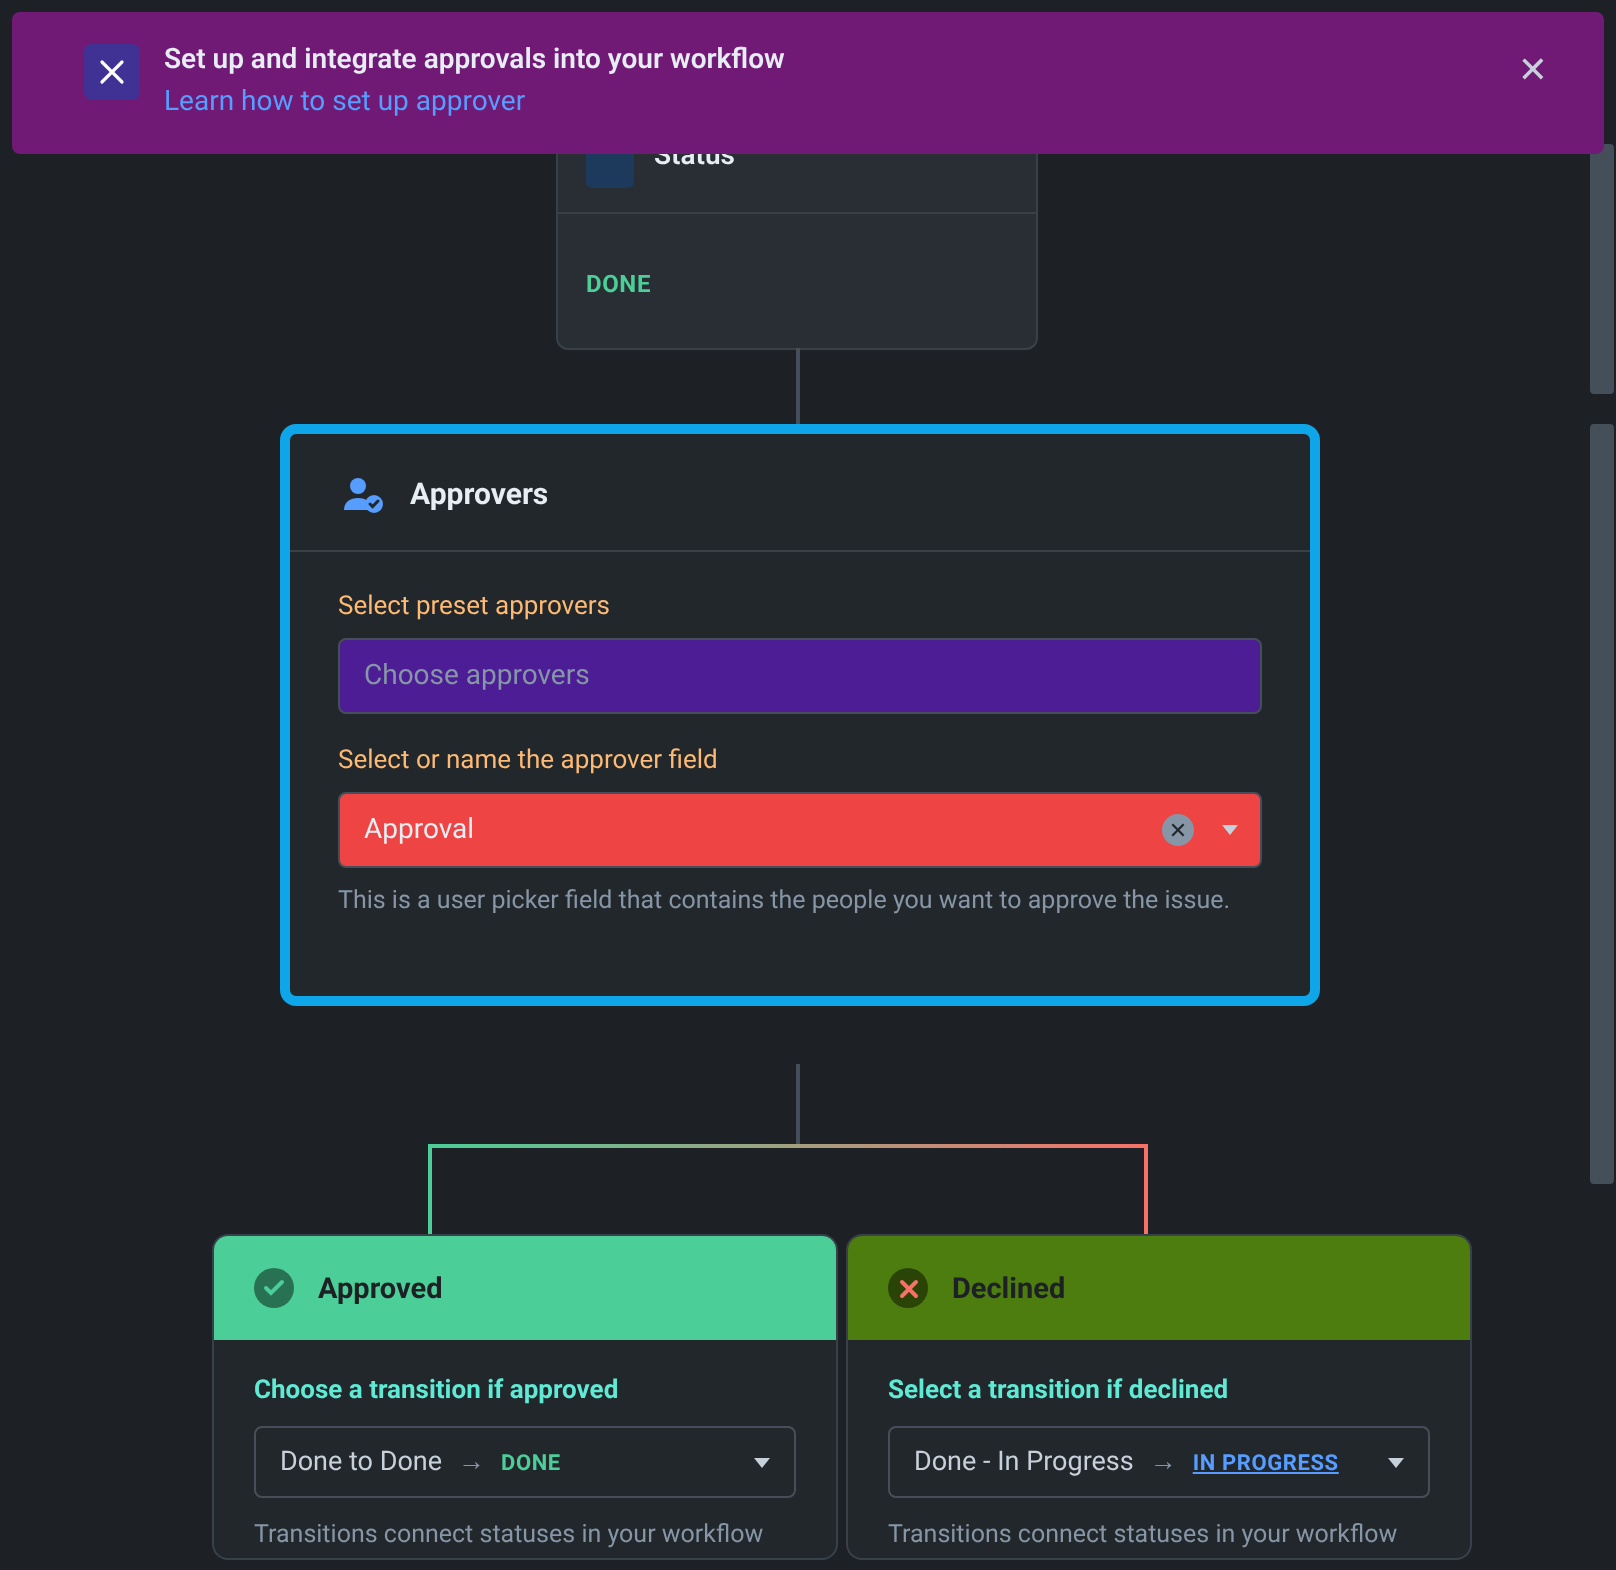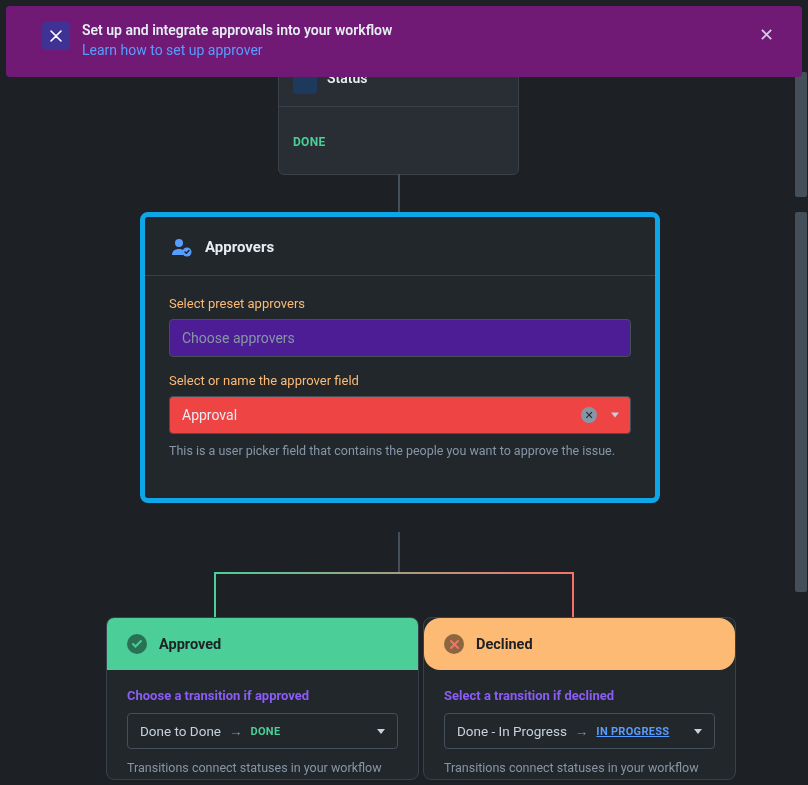--- a/index.html
+++ b/index.html
@@ -219,30 +219,30 @@
     border-radius: 8px;
     overflow: hidden;
   }
   .result-head {
     padding: 16px 20px;
     display: flex;
     align-items: center;
     gap: 12px;
   }
   .result-head.approved { background: #4bce97; }
-  .result-head.declined { background: #fdba74; border-radius: 16px; }
+  .result-head.declined { background: #4d7c0f; }
   .result-head-icon {
     width: 20px; height: 20px;
     background: rgba(0,0,0,0.45);
     border-radius: 50%;
     display: flex; align-items: center; justify-content: center;
   }
   .result-head-title { font-weight: 700; color: #1d2125; font-size: 14.5px; }
   .result-body { padding: 18px 20px 2px 20px; }
-  .result-label { font-size: 13px; font-weight: 700; color: #8b5cf6; margin-bottom: 10px; display: block; }
+  .result-label { font-size: 13px; font-weight: 700; color: #5eead4; margin-bottom: 10px; display: block; }
   .transition-select {
     width: 100%;
     background: #22272b;
     border: 1px solid #454f59;
     border-radius: 4px;
     padding: 9px 30px 9px 12px;
     color: #c7d1db;
     font-size: 13.5px;
     outline: none;
     cursor: pointer;

